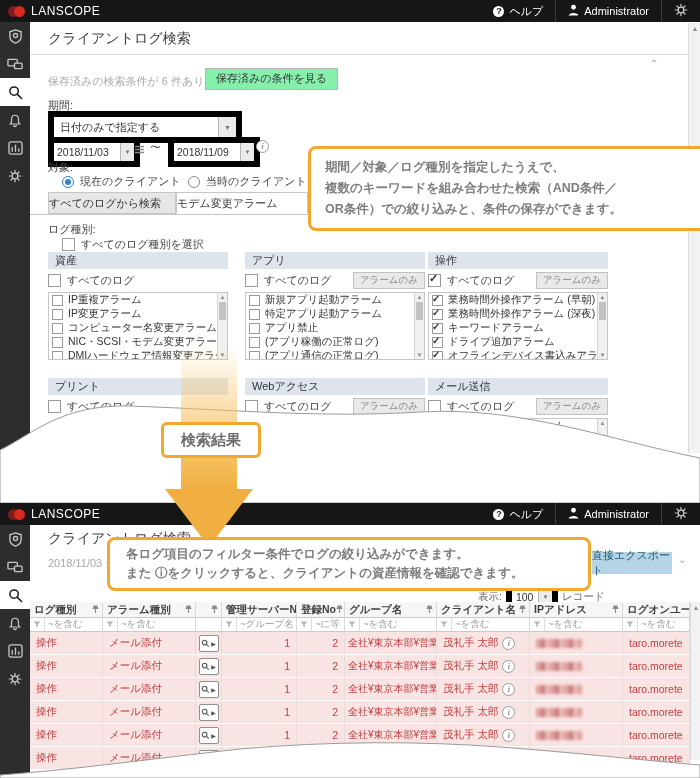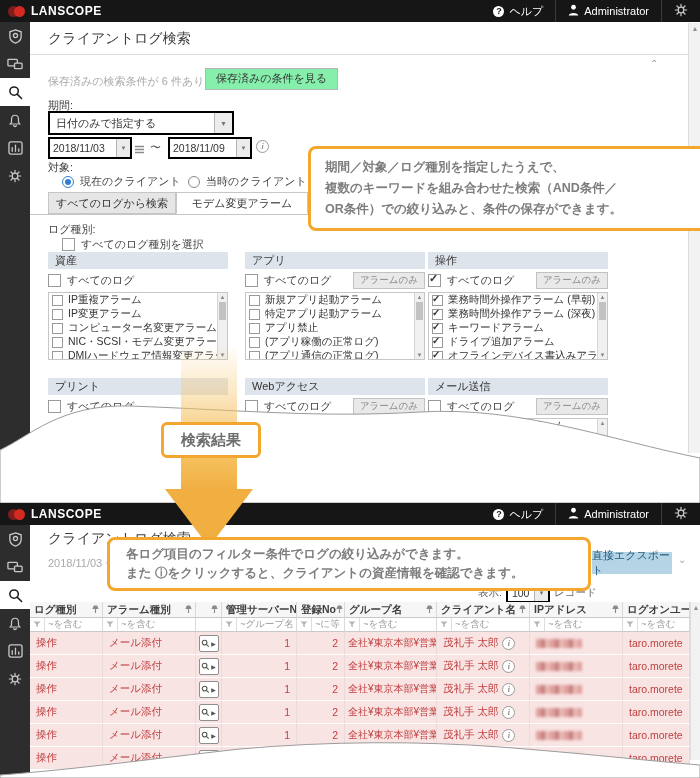--- a/index.html
+++ b/index.html
@@ -5,21 +5,21 @@
   html,body{margin:0;padding:0;background:#fff;}
   #stage{position:relative;width:700px;height:778px;overflow:hidden;background:#fff;
          font-family:"Liberation Sans",sans-serif;-webkit-font-smoothing:antialiased;}
   .abs{position:absolute;}
 
   
   .topbar{left:0;width:700px;height:22px;background:#161616;display:flex;align-items:center;color:#fff;}
   .logo{display:flex;align-items:center;margin-left:8px;}
   .logo .c1{width:11px;height:11px;border-radius:50%;background:#7d1d1d;}
   .logo .c2{width:11px;height:11px;border-radius:50%;background:#d42a21;margin-left:-5px;}
-  .logo .t{font-size:12px;font-weight:bold;letter-spacing:.5px;margin-left:6px;text-align:center;}
+  .logo .t{font-size:12px;font-weight:normal;letter-spacing:.5px;margin-left:6px;text-align:center;}
   .tb-right{margin-left:auto;display:flex;align-items:center;height:100%;}
   .tb-item{display:flex;align-items:center;gap:5px;font-size:11px;padding:0 12px;height:100%;}
   .tb-sep{width:1px;height:100%;background:#3a3a3a;}
   .qmark{width:11px;height:11px;border-radius:50%;background:#fff;color:#161616;font-size:9px;font-weight:bold;
          display:flex;align-items:center;justify-content:center;}
 
   
   .sidebar{width:30px;background:#2d2d2d;}
   .stile{width:30px;height:28px;display:flex;align-items:center;justify-content:center;}
   .stile.active{background:#fff;}
@@ -27,37 +27,37 @@
 
   
   .h1{font-size:14px;color:#3c3c3c;}
   .lbl{font-size:11px;color:#444;}
   .muted{font-size:11px;color:#a9a9a9;}
   .rule{border-top:1px solid #ddd;}
 
   .btn-gray{background:#86efac;border:1px solid #b5b5b5;font-size:11px;color:#333;
             height:20px;line-height:18px;padding:0 10px;display:inline-block;}
 
-  .select{border:2px solid #000000;background:#fff;height:20px;display:flex;align-items:center;font-size:11px;color:#333;}
+  .select{border:6px solid #000000;background:#fff;height:20px;display:flex;align-items:center;font-size:11px;color:#333;}
   .select .val{padding:0 6px;flex:1;white-space:nowrap;overflow:hidden;}
   .select .dd{width:17px;height:100%;background:#ececec;border-left:1px solid #b5b5b5;
               display:flex;align-items:center;justify-content:center;color:#777;font-size:7px;}
   .mini-dd{width:13px;height:100%;background:#ececec;border-left:1px solid #b5b5b5;
            display:flex;align-items:center;justify-content:center;color:#777;font-size:6px;}
 
   .cb{width:11px;height:11px;border:1px solid #9a9a9a;background:#fff;flex:none;position:relative;}
   .cb.checked::after{content:"\2713";position:absolute;left:0px;top:-3px;font-size:11px;color:#333;font-weight:bold;}
   .radio{width:10px;height:10px;border:1px solid #8a8a8a;border-radius:50%;background:#fff;flex:none;position:relative;}
   .radio.sel{border-color:#2f7fd0;}
   .radio.sel::after{content:"";position:absolute;left:2px;top:2px;width:6px;height:6px;border-radius:50%;background:#2f7fd0;}
   .info-i{width:11px;height:11px;border:1px solid #9a9a9a;border-radius:50%;color:#8a8a8a;
           font-size:8px;font-family:"Liberation Serif",serif;font-style:italic;font-weight:bold;
           display:inline-flex;align-items:center;justify-content:center;flex:none;background:#fff;}
 
-  .tab{height:22px;line-height:21px;font-size:11px;color:#333;text-align:center;box-sizing:border-box;}
+  .tab{height:22px;line-height:21px;font-size:11px;color:#333;text-align:left;box-sizing:border-box;}
   .tab.inactive{background:#e6e6e6;border:1px solid #c6c6c6;}
   .tab.active{background:#fff;border:1px solid #c6c6c6;border-bottom:1px solid #fff;}
 
   .col-head{height:17px;line-height:17px;background:#dee4eb;font-size:11px;color:#333;padding-left:7px;box-sizing:border-box;}
   .alarm-only{font-size:9.5px;color:#8a8a8a;background:#e9e9e9;border:1px solid #c2c2c2;height:15px;line-height:14px;padding:0 6px;}
   .listbox{border:1px solid #c6c6c6;background:#fff;overflow:hidden;box-sizing:border-box;position:relative;}
   .li-item{display:flex;align-items:center;gap:5px;height:14px;padding:0 3px;font-size:10.5px;color:#333;white-space:nowrap;}
   .li-item .cb{width:9px;height:9px;}
   .li-item .cb.checked::after{font-size:10px;top:-3px;left:-1px;}
   .lb-scroll{position:absolute;right:0;top:0;bottom:0;width:9px;background:#f0f0f0;border-left:1px solid #d5d5d5;}

